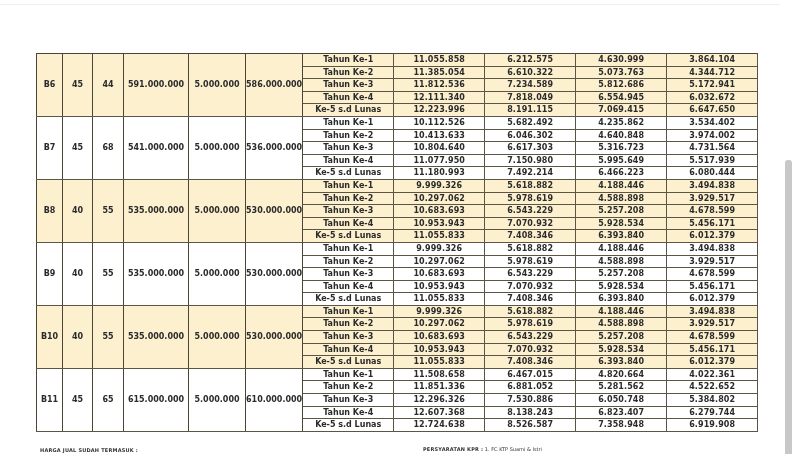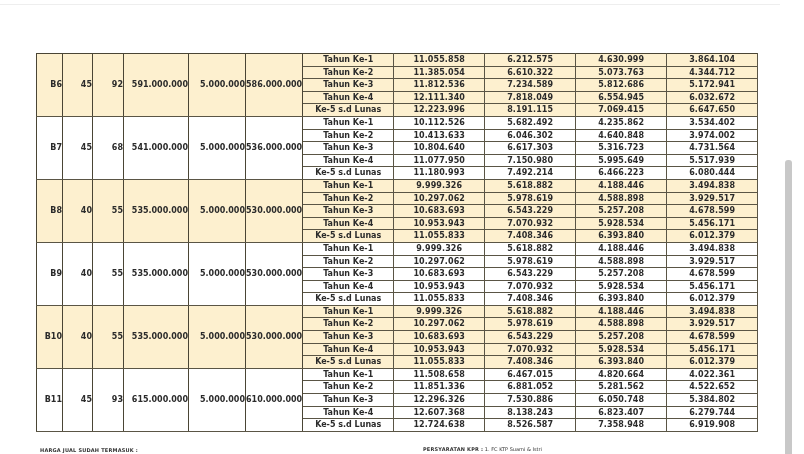--- a/index.html
+++ b/index.html
@@ -41,21 +41,20 @@
       font-size: 8px;
       font-weight: bold;
       color: #2b2b2b;
       text-align: center;
       white-space: nowrap;
       overflow: hidden;
     }
     table.price-table td.main {
       border-left: 1.3px solid #4a4535;
       border-right: 1.3px solid #4a4535;
-      text-align: right;
     }
     tr.grp-start td {
       border-top: 1.3px solid #4a4535;
     }
     .shade td { background: #fdf0cf; }
     td.num { font-weight: bold; letter-spacing: 0.1px; }
     td.period { font-weight: bold; }
     .footer-left {
       position: absolute;
       left: 40px;
@@ -100,21 +99,21 @@
         <col style="width: 91px;">
         <col style="width: 91px;">
         <col style="width: 91px;">
         <col style="width: 91px;">
         <col style="width: 91px;">
       </colgroup>
     <tbody id="tbody">
         <tr class="shade grp-start">
           <td class="main" rowspan="5">B6</td>
           <td class="main" rowspan="5">45</td>
-          <td class="main" rowspan="5">92</td>
+          <td class="main" rowspan="5">44</td>
           <td class="main" rowspan="5">591.000.000</td>
           <td class="main" rowspan="5">5.000.000</td>
           <td class="main" rowspan="5">586.000.000</td>
           <td class="period">Tahun Ke-1</td>
           <td class="num">11.055.858</td>
           <td class="num">6.212.575</td>
           <td class="num">4.630.999</td>
           <td class="num">3.864.104</td>
         </tr>
         <tr class="shade">
@@ -305,21 +304,21 @@
         <tr class="shade">
           <td class="period">Ke-5 s.d Lunas</td>
           <td class="num">11.055.833</td>
           <td class="num">7.408.346</td>
           <td class="num">6.393.840</td>
           <td class="num">6.012.379</td>
         </tr>
         <tr class="grp-start">
           <td class="main" rowspan="5">B11</td>
           <td class="main" rowspan="5">45</td>
-          <td class="main" rowspan="5">93</td>
+          <td class="main" rowspan="5">65</td>
           <td class="main" rowspan="5">615.000.000</td>
           <td class="main" rowspan="5">5.000.000</td>
           <td class="main" rowspan="5">610.000.000</td>
           <td class="period">Tahun Ke-1</td>
           <td class="num">11.508.658</td>
           <td class="num">6.467.015</td>
           <td class="num">4.820.664</td>
           <td class="num">4.022.361</td>
         </tr>
         <tr>

